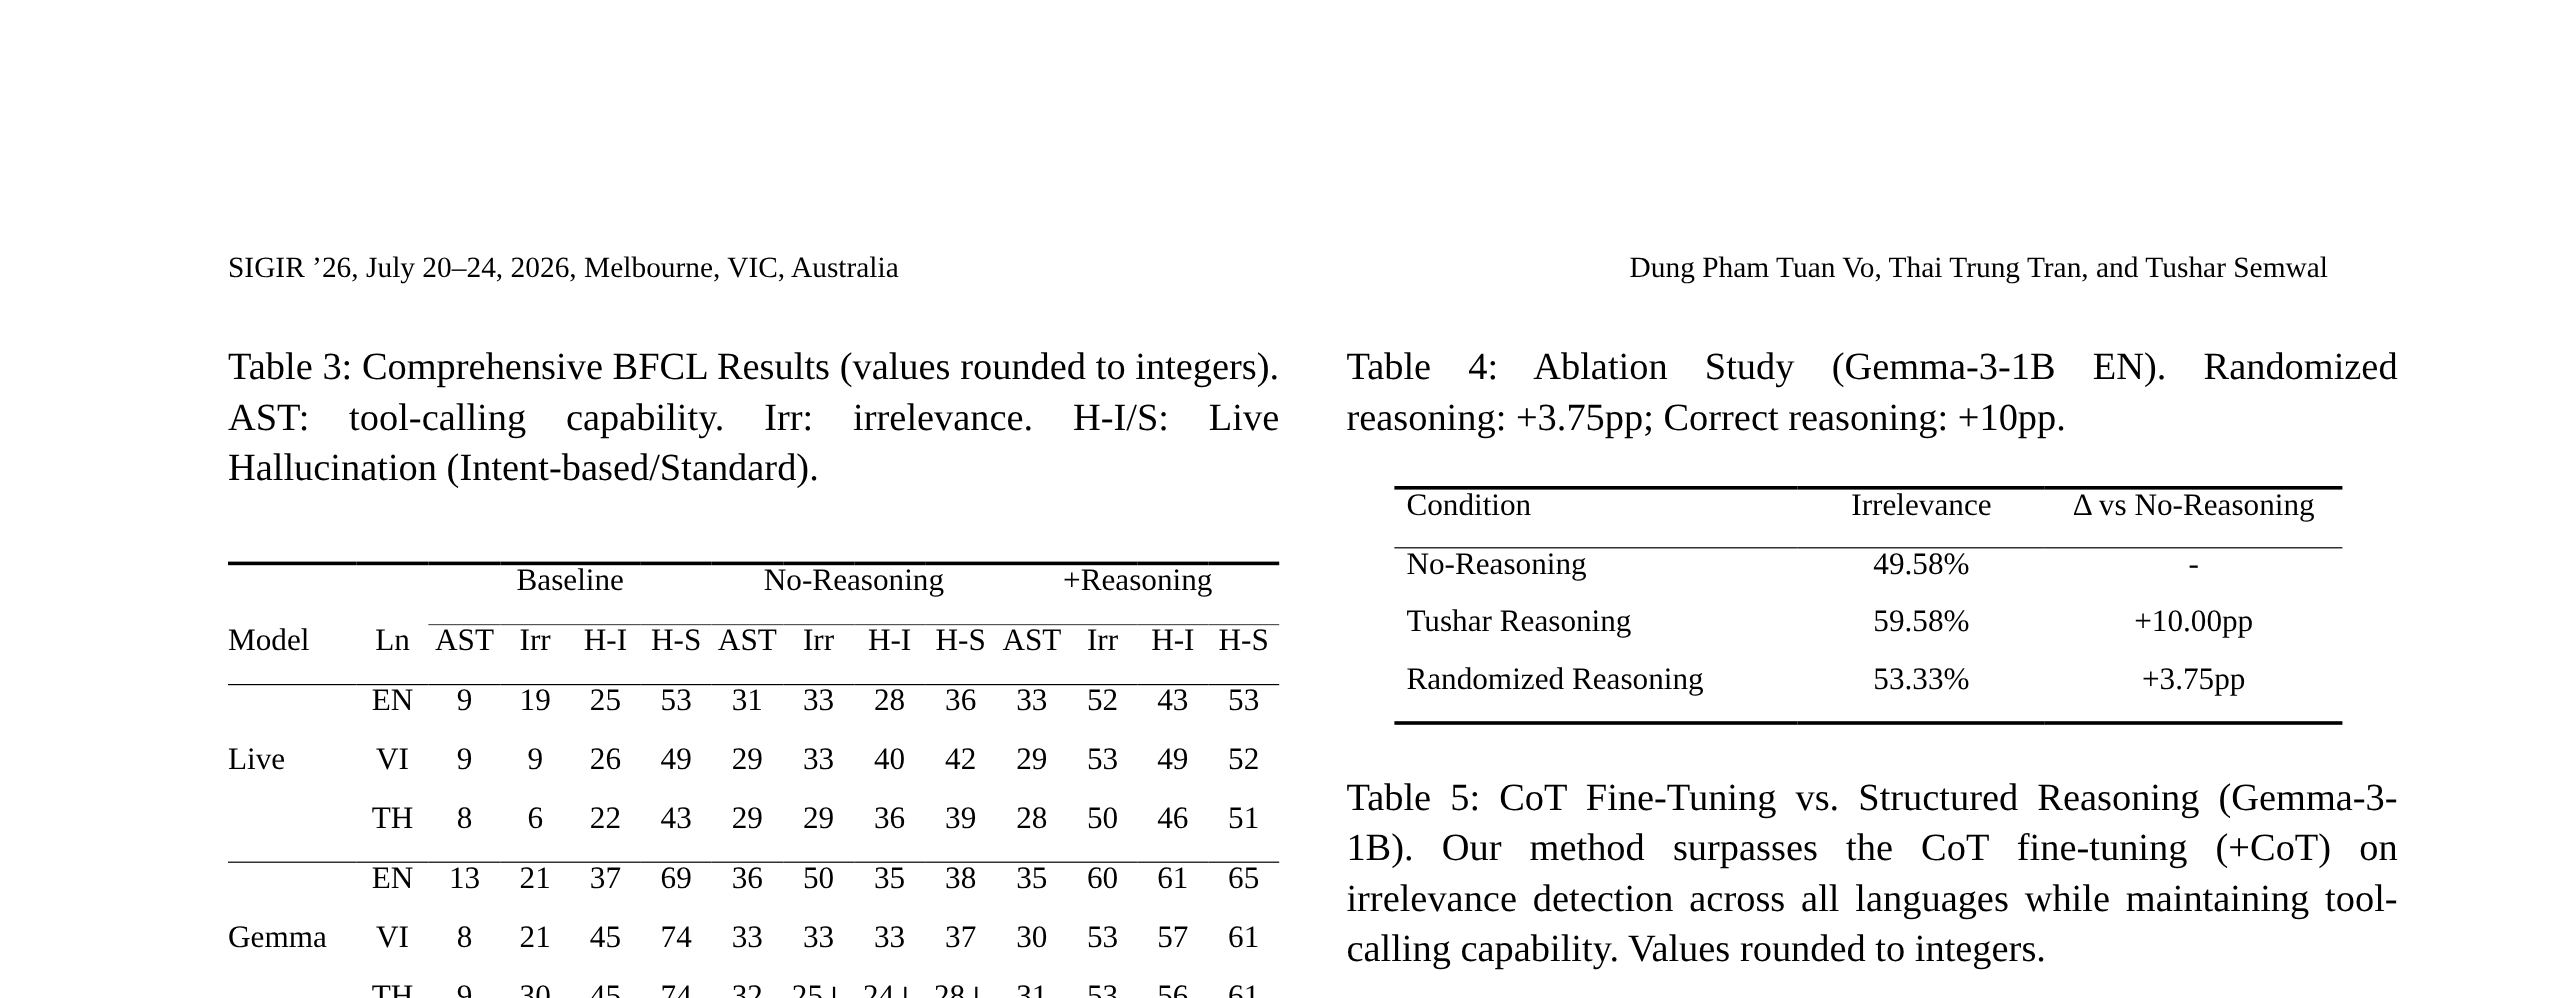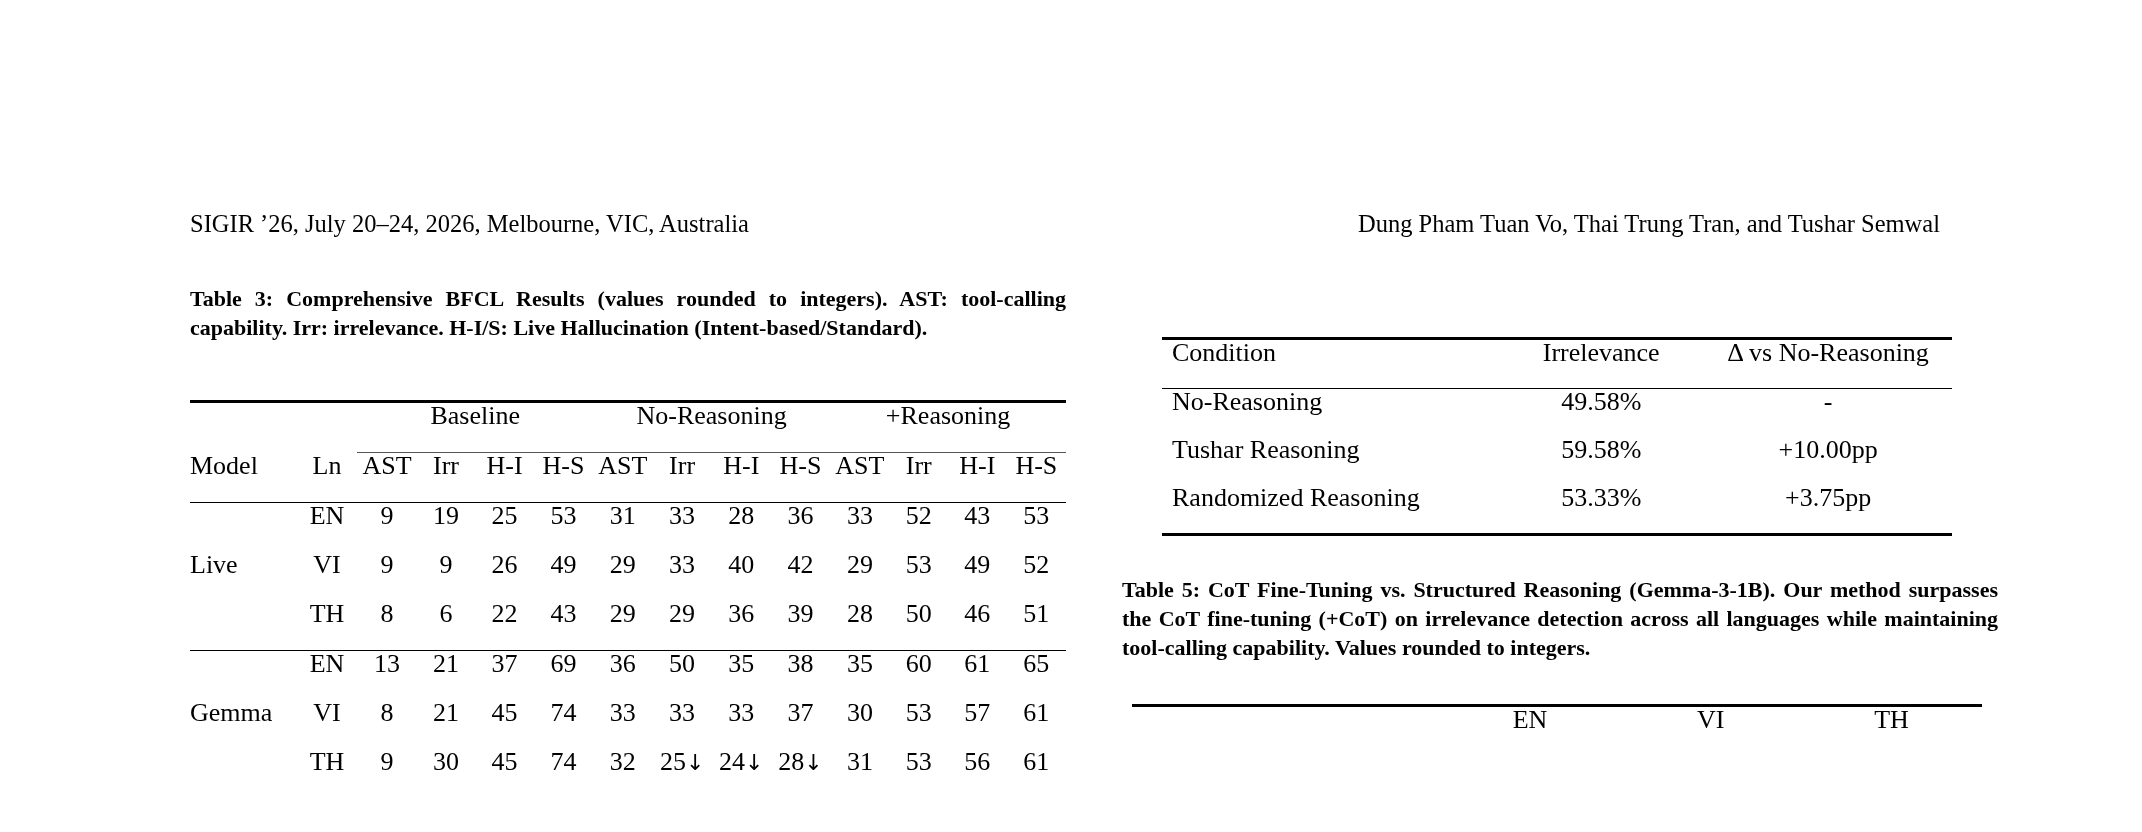--- a/index.html
+++ b/index.html
@@ -36,22 +36,22 @@
   
   .col {
     position: absolute;
     top: 285px;
   }
   .col-left  { left: 190px;  width: 876px; }
   .col-right { left: 1122px; width: 876px; }
 
   
   .caption {
-    font-weight: bold;
-    font-size: 22px;
+    font-weight: normal;
+    font-size: 32px;
     line-height: 1.31;
     text-align: justify;
     text-align-last: left;
     margin: 0;
   }
 
   
   table.bt {
     border-collapse: collapse;
     font-size: 26px;
@@ -76,21 +76,21 @@
   .arrow { font-family: "DejaVu Sans", sans-serif; font-size: 22px; }
 
   
   #table3 { width: 876px; margin-top: 57px; }
   #table3 td { height: 49px; }
   #table3 .c-model { width: 108px; text-align: left; }
   #table3 .c-ln    { width: 62px; }
   #table3 .c-num   { width: 60px; }
 
   
-  #table4 { width: 790px; margin-top: 52px; margin-left: 40px; }
+  #table4 { width: 790px; margin-top: 36px; margin-left: 40px; }
   #table4 td { height: 48px; }
   #table4 .c-cond { width: 330px; text-align: left; padding-left: 10px; }
   #table4 .c-irr  { width: 210px; }
   #table4 .c-del  { width: 250px; }
 
   
   #table5wrap { margin-top: 42px; }
   #table5 { width: 850px; margin-left: 10px; }
   #table5 td { height: 48px; }
   #table5 .c-cond { width: 300px; text-align: left; padding-left: 12px; }
@@ -234,20 +234,21 @@
             <td class="c-num bold">56</td>
             <td class="c-num bold">61</td>
           </tr>
         </tbody>
 
     </table>
   </div>
 
   <div class="col col-right">
 
+    <p class="caption">Table 4: Ablation Study (Gemma-3-1B EN). Randomized reasoning: +3.75pp; Correct reasoning: +10pp.</p>
 
     <table class="bt" id="table4">
       <tbody>
         <tr class="hrow">
           <td class="c-cond rule-top">Condition</td>
           <td class="c-irr  rule-top">Irrelevance</td>
           <td class="c-del  rule-top">Δ vs No-Reasoning</td>
         </tr>
         </tbody>
         <tbody id="t4body">

